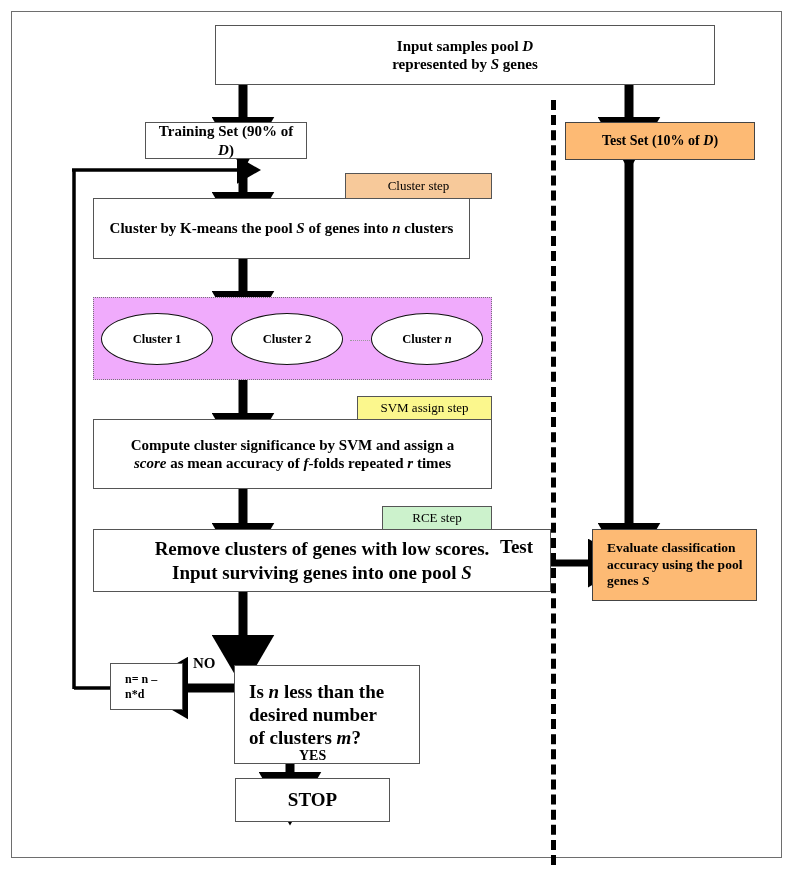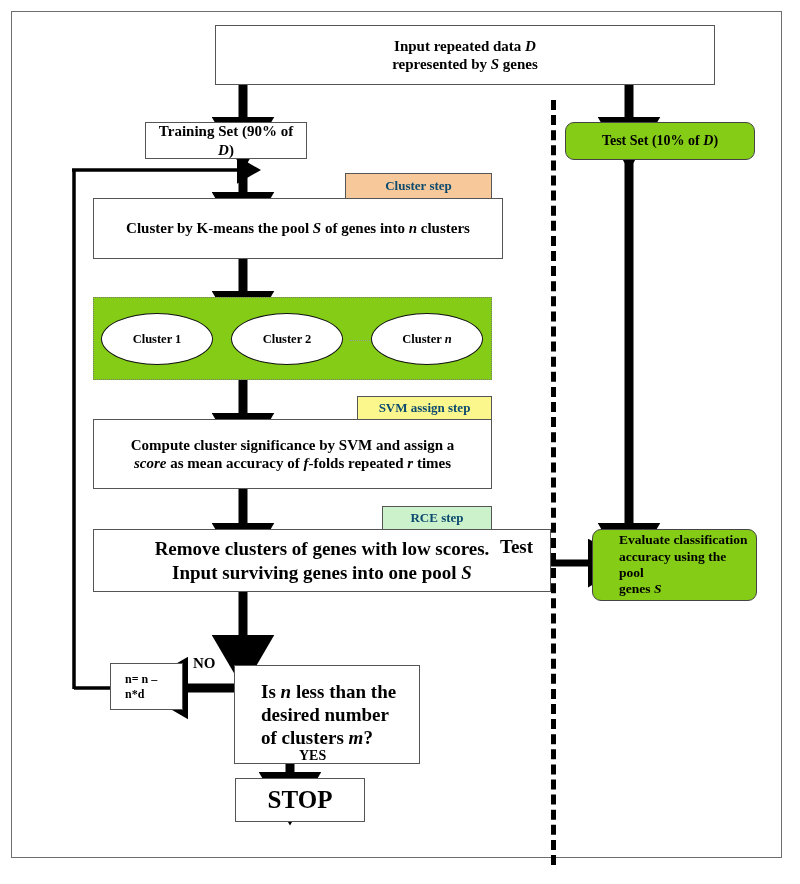--- a/index.html
+++ b/index.html
@@ -45,31 +45,31 @@
     padding: 0 6px;
     width: 100%;
   }
   .tag {
     position: absolute;
     box-sizing: border-box;
     border: 1px solid #555555;
     display: flex;
     align-items: center;
     justify-content: center;
-    font-weight: bold;
+    font-weight: normal;
     font-size: 13px;
-    color: #0c4a6e;
+    color: #000000;
     text-align: left;
   }
-  .cyan { background: #84cc16; border-color: #444444; border-radius: 9px; }
+  .cyan { background: #fdba74; border-color: #444444; }
   .dotted-group {
     position: absolute;
     box-sizing: border-box;
     border: 1px dotted #777777;
-    background: #84cc16;
+    background: #f0abfc;
   }
   .ellipse {
     position: absolute;
     box-sizing: border-box;
     border: 1.6px solid #111111;
     border-radius: 50%;
     background: #ffffff;
     display: flex;
     align-items: center;
     justify-content: center;
@@ -103,21 +103,21 @@
   }
   i { font-style: italic; }
   .small-left {
     text-align: left;
     font-size: 12px;
     line-height: 1.25;
     padding-left: 8px;
   }
   .left-align {
     text-align: left;
-    padding-left: 20px;
+    padding-left: 8px;
   }
 </style>
 </head>
 <body>
 
 <div id="canvas">
   <div class="frame"></div>
 
   <div class="vdash" style="left:551px; top:100px; height:765px;"></div>
 
@@ -157,21 +157,21 @@
     <line x1="110" y1="688" x2="74" y2="688" stroke="#000" stroke-width="3.5"></line>
 
     <line x1="74" y1="689" x2="74" y2="170" stroke="#000" stroke-width="3.5"></line>
 
     <line x1="72" y1="170" x2="240" y2="170" stroke="#000" stroke-width="3.5" marker-end="url(#ah)"></line>
   </svg>
 
   <div class="box" style="left:215px; top:25px; width:500px; height:60px; font-size:15px;">
     <div class="box-inner">
       <div>
-        <span>Input repeated data </span><i>D</i>
+        <span>Input samples pool </span><i>D</i>
       </div>
       <div>
         <span>represented by </span><i>S</i><span> genes</span>
       </div>
     </div>
   </div>
 
   <div class="box" style="left:145px; top:122px; width:162px; height:37px; font-size:15px;">
     <div class="box-inner">
       <span>Training Set (90% of </span><i>D</i><span>)</span>
@@ -181,21 +181,21 @@
   <div class="box cyan" style="left:565px; top:122px; width:190px; height:38px; font-size:14px;">
     <div class="box-inner">
       <span>Test Set (10% of </span><i>D</i><span>)</span>
     </div>
   </div>
 
   <div class="tag" style="left:345px; top:173px; width:147px; height:26px; background:#f7c99a;">
     <span>Cluster step</span>
   </div>
 
-  <div class="box" style="left:93px; top:198px; width:410px; height:61px; font-size:15px;">
+  <div class="box" style="left:93px; top:198px; width:377px; height:61px; font-size:15px;">
     <div class="box-inner">
       <span>Cluster by K-means the pool </span><i>S</i><span> of genes into </span><i>n</i><span> clusters</span>
     </div>
   </div>
 
   <div class="dotted-group" style="left:93px; top:297px; width:399px; height:83px;">
     <div class="ellipse" style="left:7px; top:15px; width:112px; height:52px;">
       <span><span>Cluster </span><span>1</span></span>
     </div>
     <div class="ellipse" style="left:137px; top:15px; width:112px; height:52px;">
@@ -261,19 +261,19 @@
 
   <div class="box small-left" style="left:110px; top:663px; width:73px; height:47px;">
     <div class="box-inner" style="text-align:left; padding-left:6px;">
       <div>n= n –</div>
       <div>n*d</div>
     </div>
   </div>
 
   <div class="label" style="left:299px; top:748px; font-size:14px;">YES</div>
 
-  <div class="box" style="left:235px; top:778px; width:130px; height:44px; font-size:25px;justify-content:flex-end;">
+  <div class="box" style="left:235px; top:778px; width:155px; height:44px; font-size:19px;justify-content:flex-end;">
     <div class="box-inner">
       <span>STOP</span>
     </div>
   </div>
 
 </div>
 
 </body></html>

